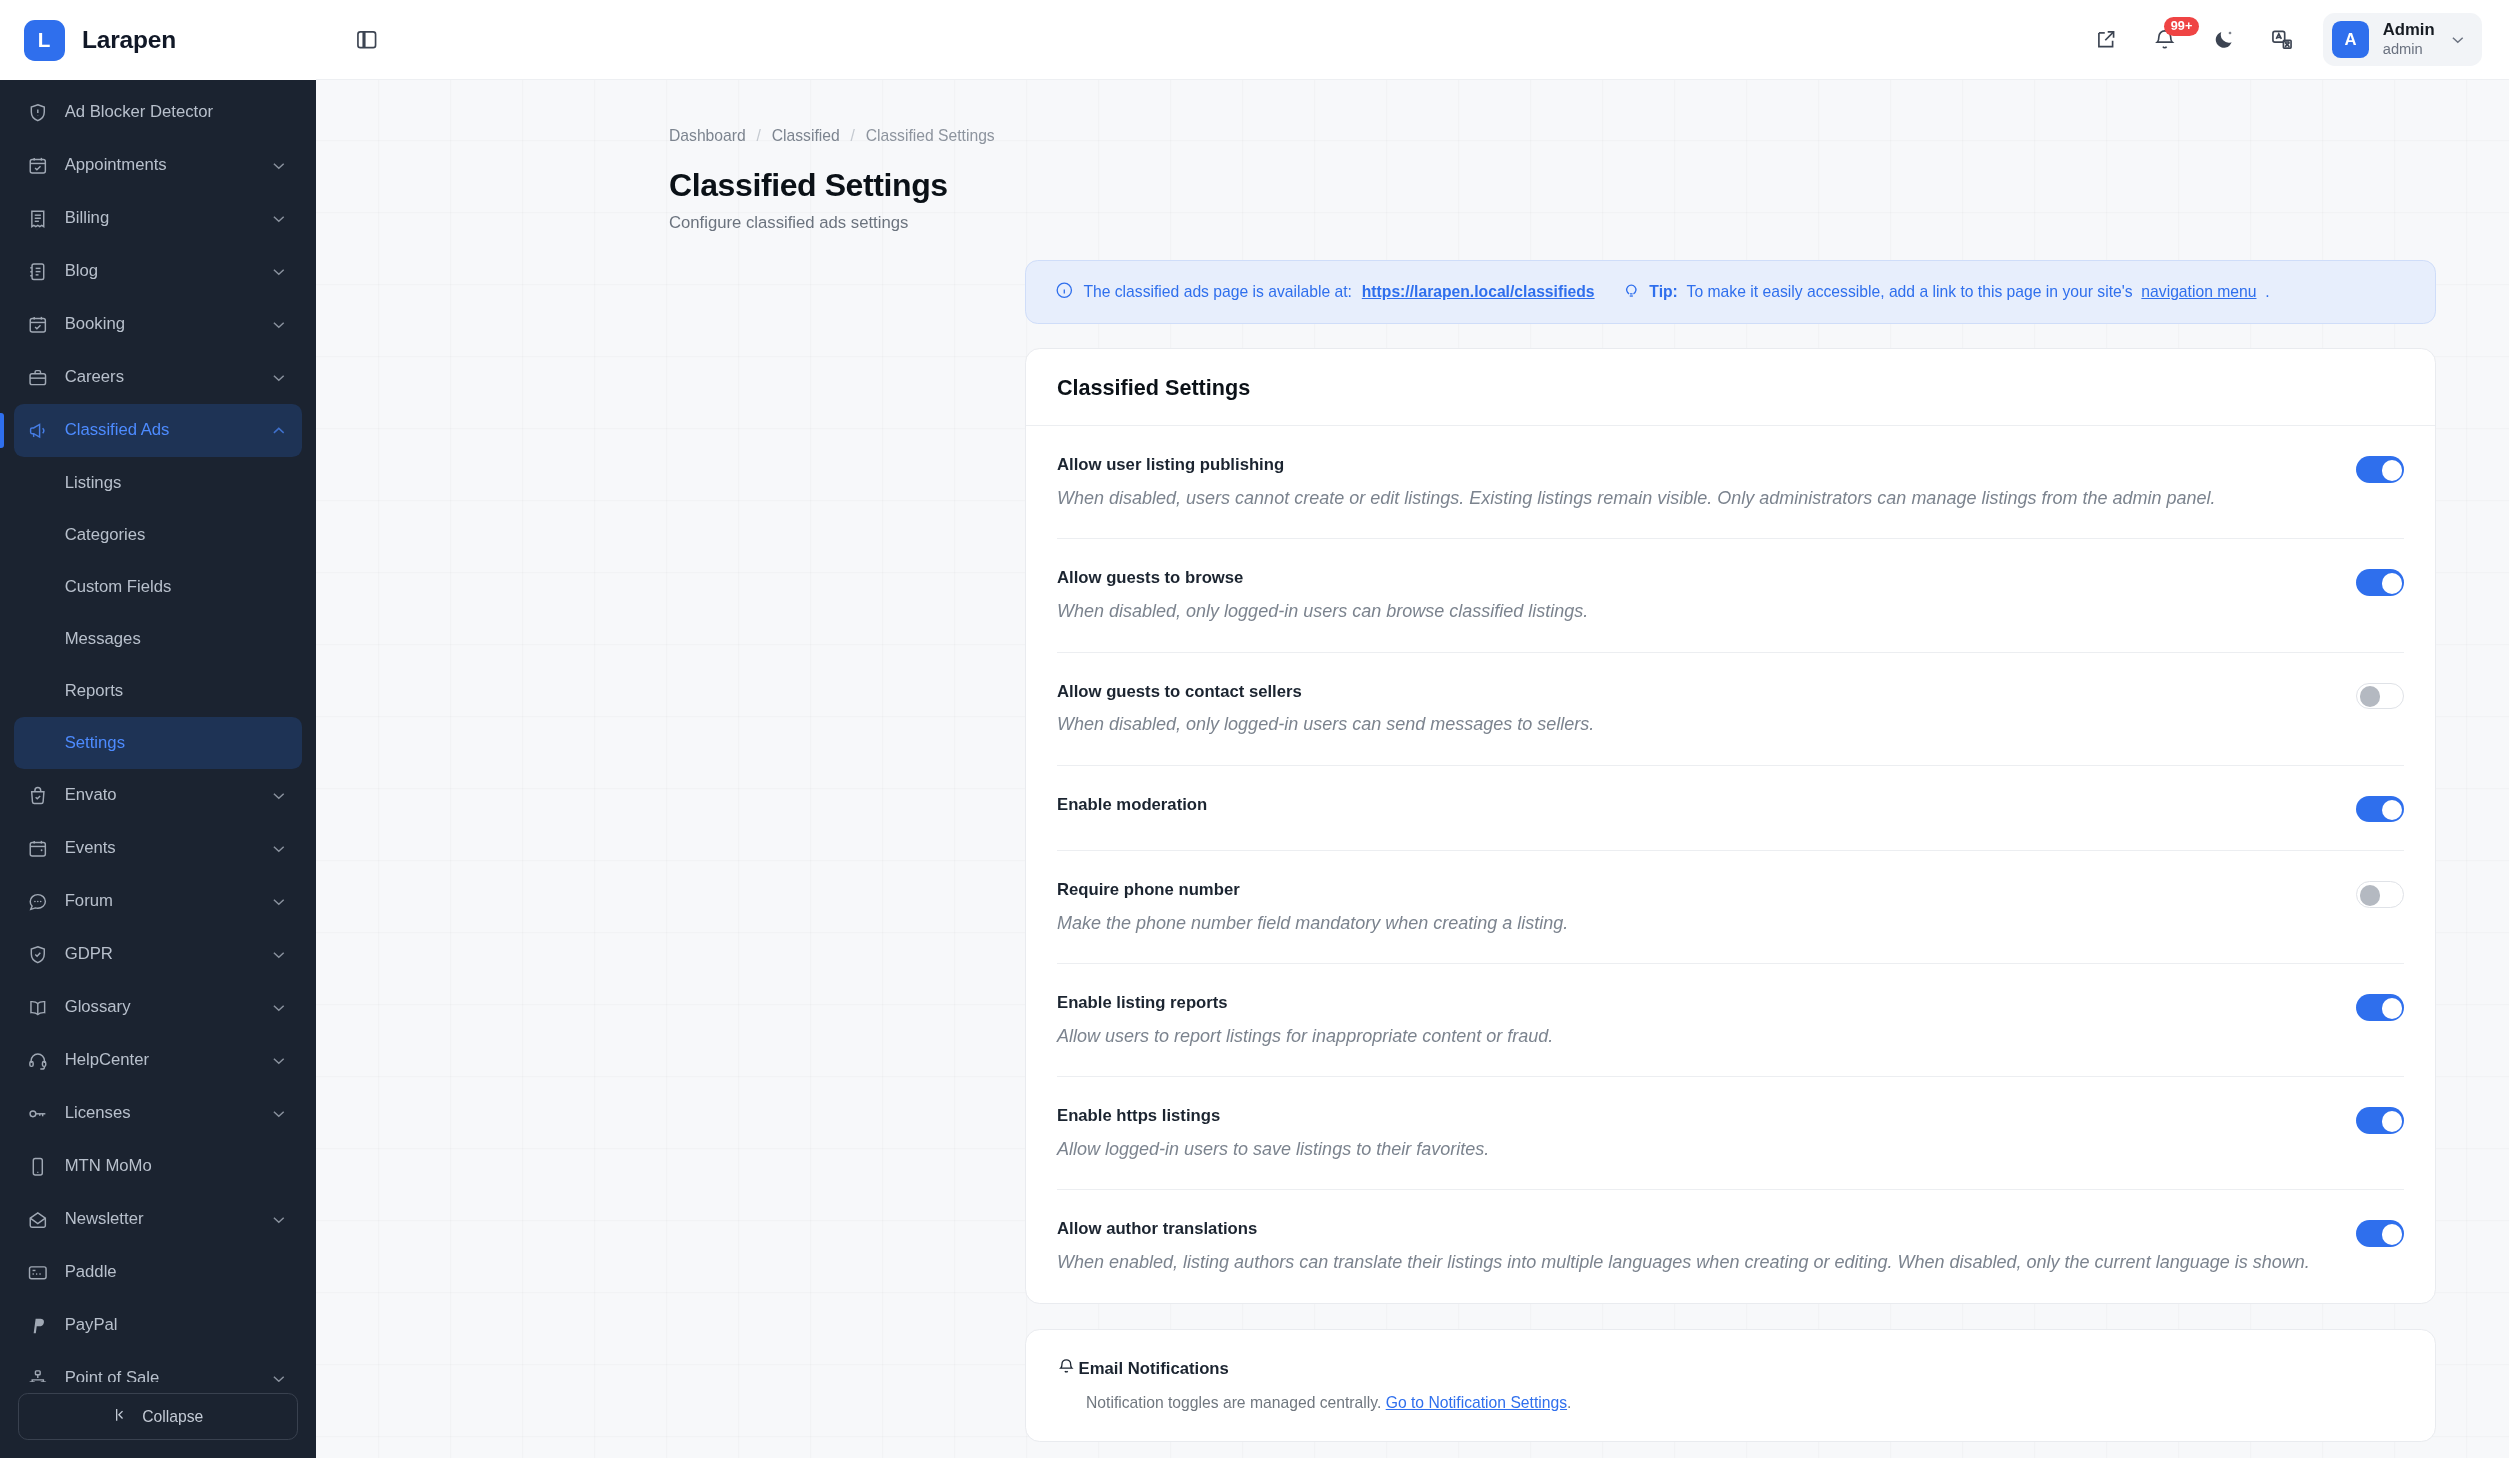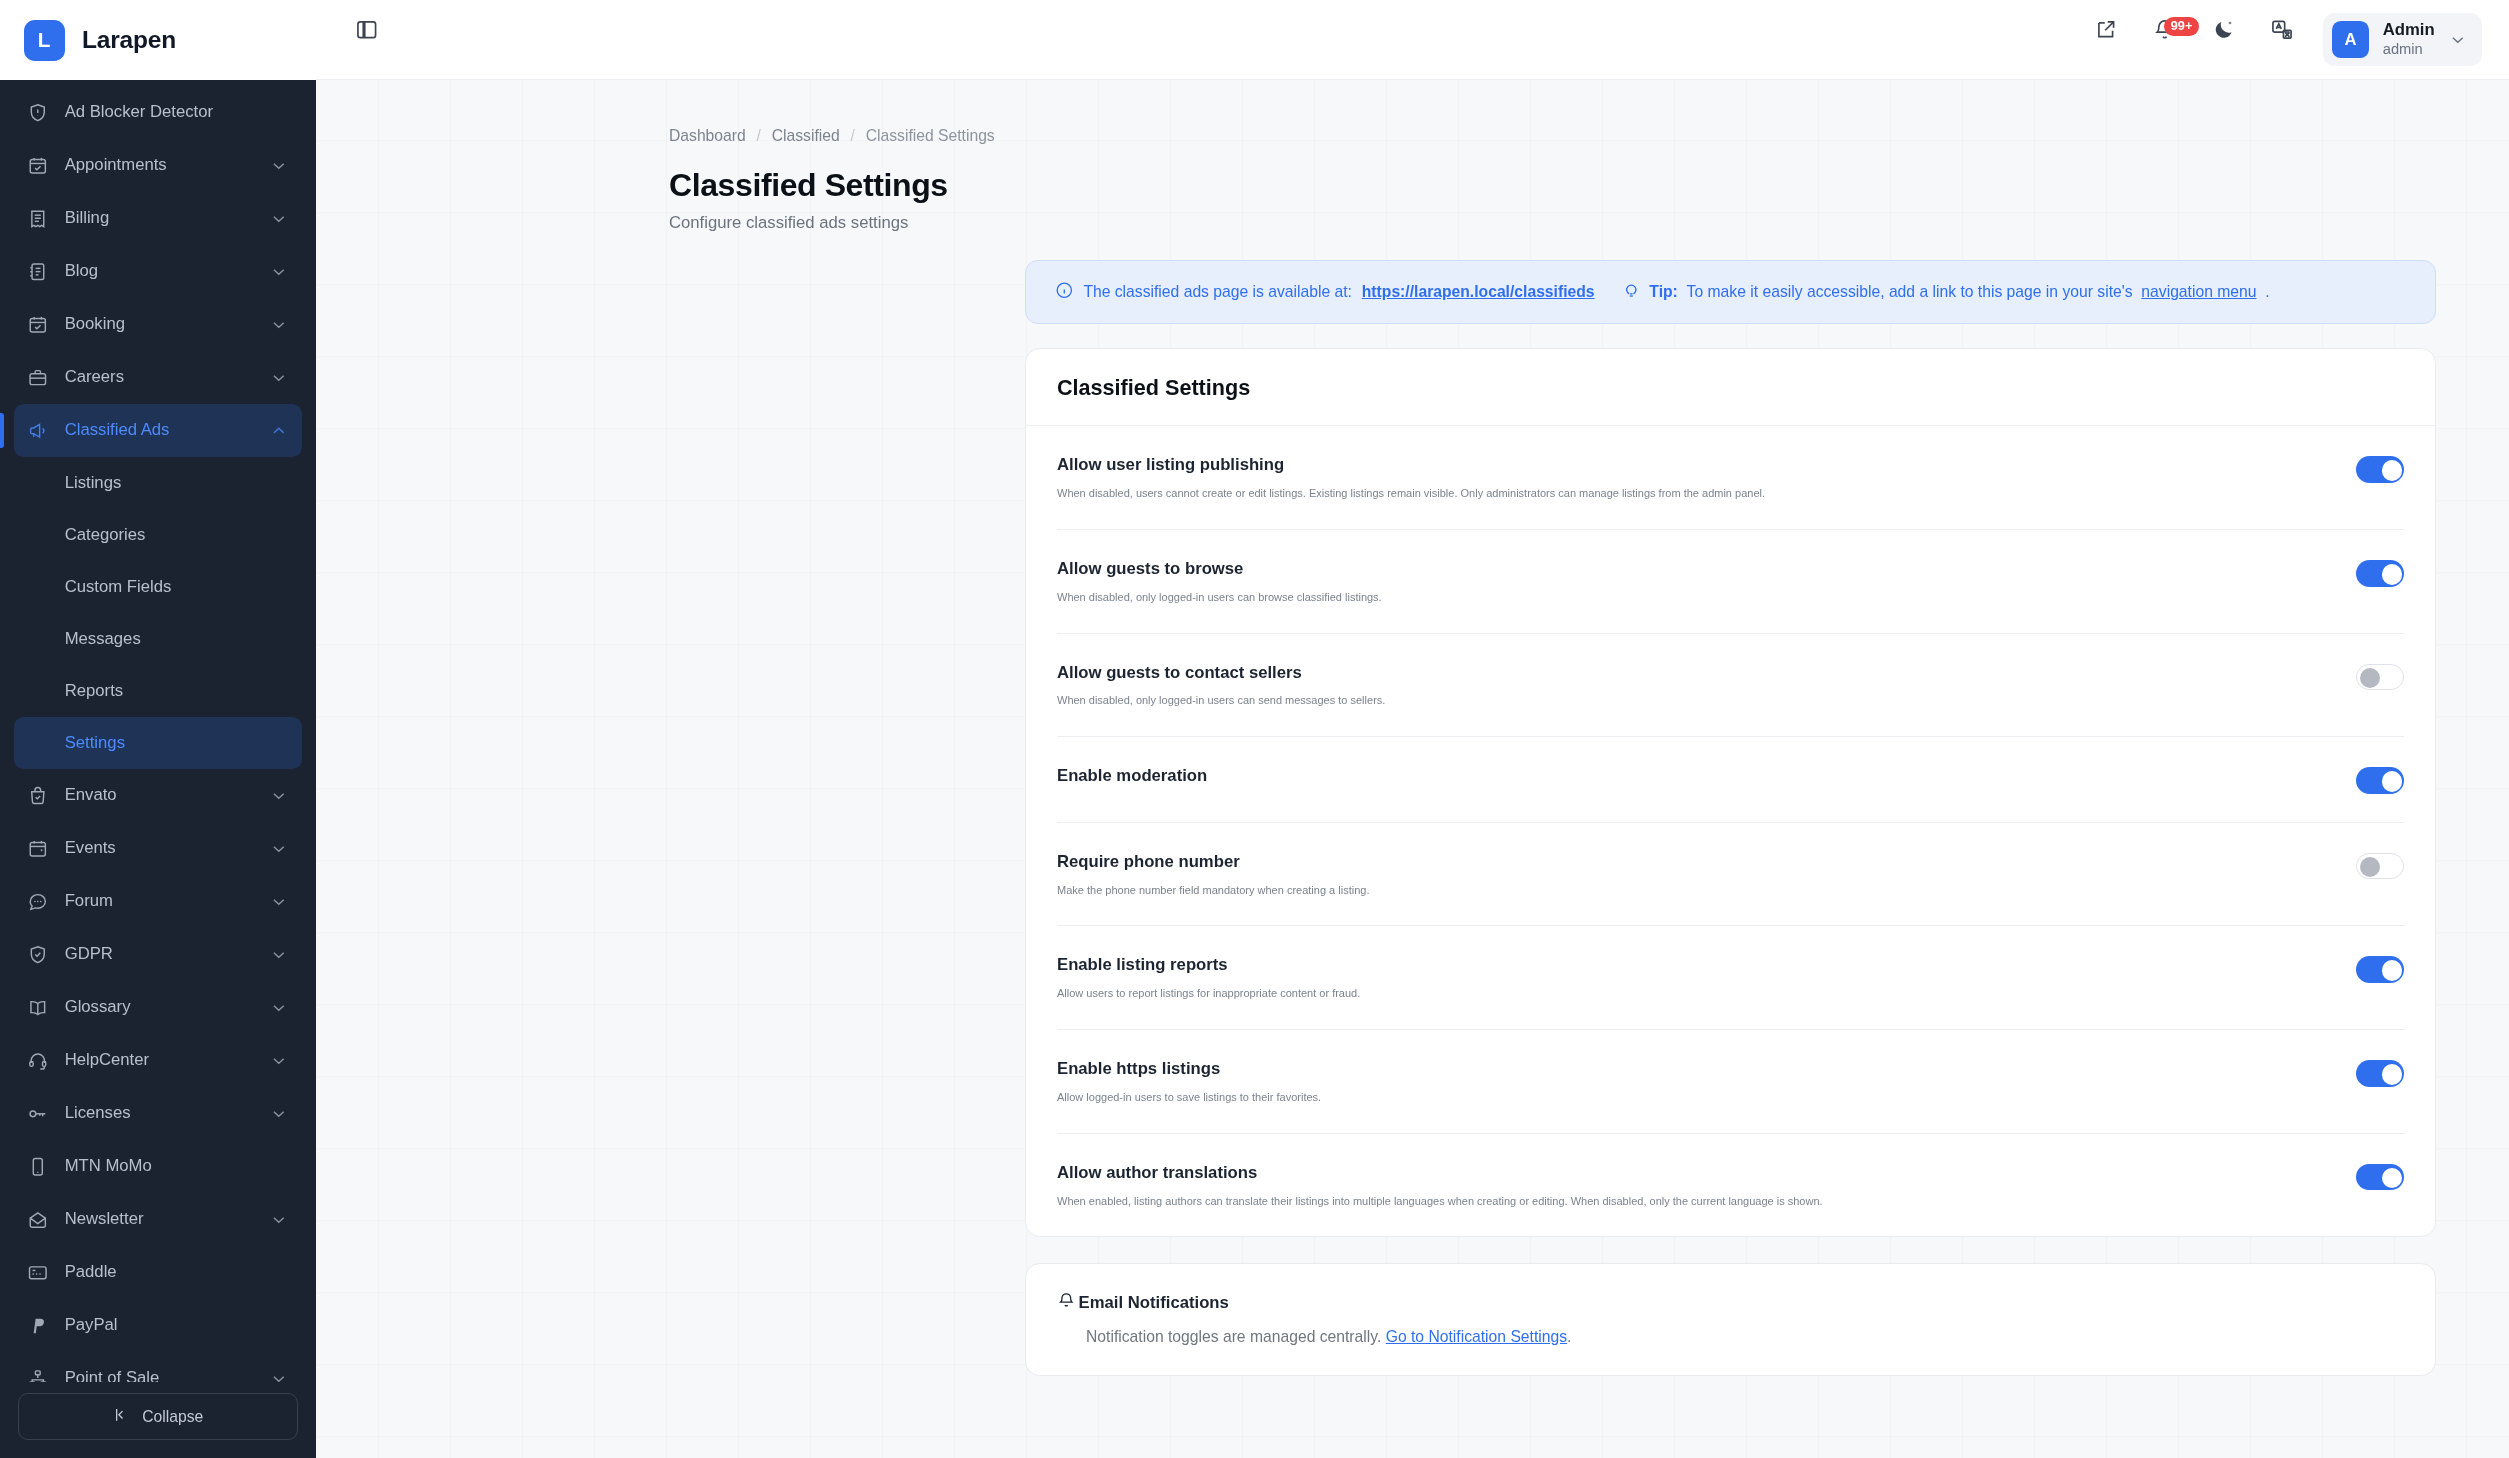--- a/index.html
+++ b/index.html
@@ -89,21 +89,21 @@
   }
   .topbar {
     height: 80px; flex: 0 0 80px;
     background: #ffffff;
     display: flex; align-items: center;
     padding: 0 27.4px 0 29px;
     border-bottom: 1px solid #edeff2;
   }
   .icon-btn {
     width: 43px; height: 43px; border-radius: 8.8px;
-    display: flex; align-items: flex-start; justify-content: center;
+    display: flex; align-items: center; justify-content: center;
     color: #3c4452; cursor: pointer; background: transparent; border: none;
     position: relative;
   }
   .icon-btn svg { width: 23.5px; height: 23.5px; stroke: currentColor; fill: none; stroke-width: 1.7; }
   .topbar-spacer { flex: 1 1 auto; }
   .topbar-right { display: flex; align-items: center; gap: 15.7px; }
   .badge {
     position: absolute; top: -1px; left: 20.6px;
     background: #ef4444; color: #fff;
     font-size: 12.7px; font-weight: 700;
@@ -174,21 +174,21 @@
 
   .setting-row {
     display: flex; align-items: flex-start;
     padding: 29px 0 28px 0;
     border-bottom: 1px solid #eceef1;
     gap: 10px;
   }
   .setting-row:last-child { border-bottom: none; }
   .setting-text { flex: 1 1 auto; }
   .setting-label { font-size: 16.7px; font-weight: 600; color: #1b2430; }
-  .setting-desc { font-size: 11px; color: #7b838e; margin-top: 10.8px; line-height: 1.35; }
+  .setting-desc { font-size: 18px; color: #7b838e; margin-top: 10.8px; line-height: 1.35; font-style: italic; }
 
   .toggle {
     width: 48px; height: 26.5px; border-radius: 13.7px;
     flex: 0 0 48px; position: relative; cursor: pointer;
     margin-top: 1px;
     background: #2f6fed;
     border: 1px solid transparent;
   }
   .toggle .knob {
     position: absolute; top: 2.9px; left: 24.5px;

